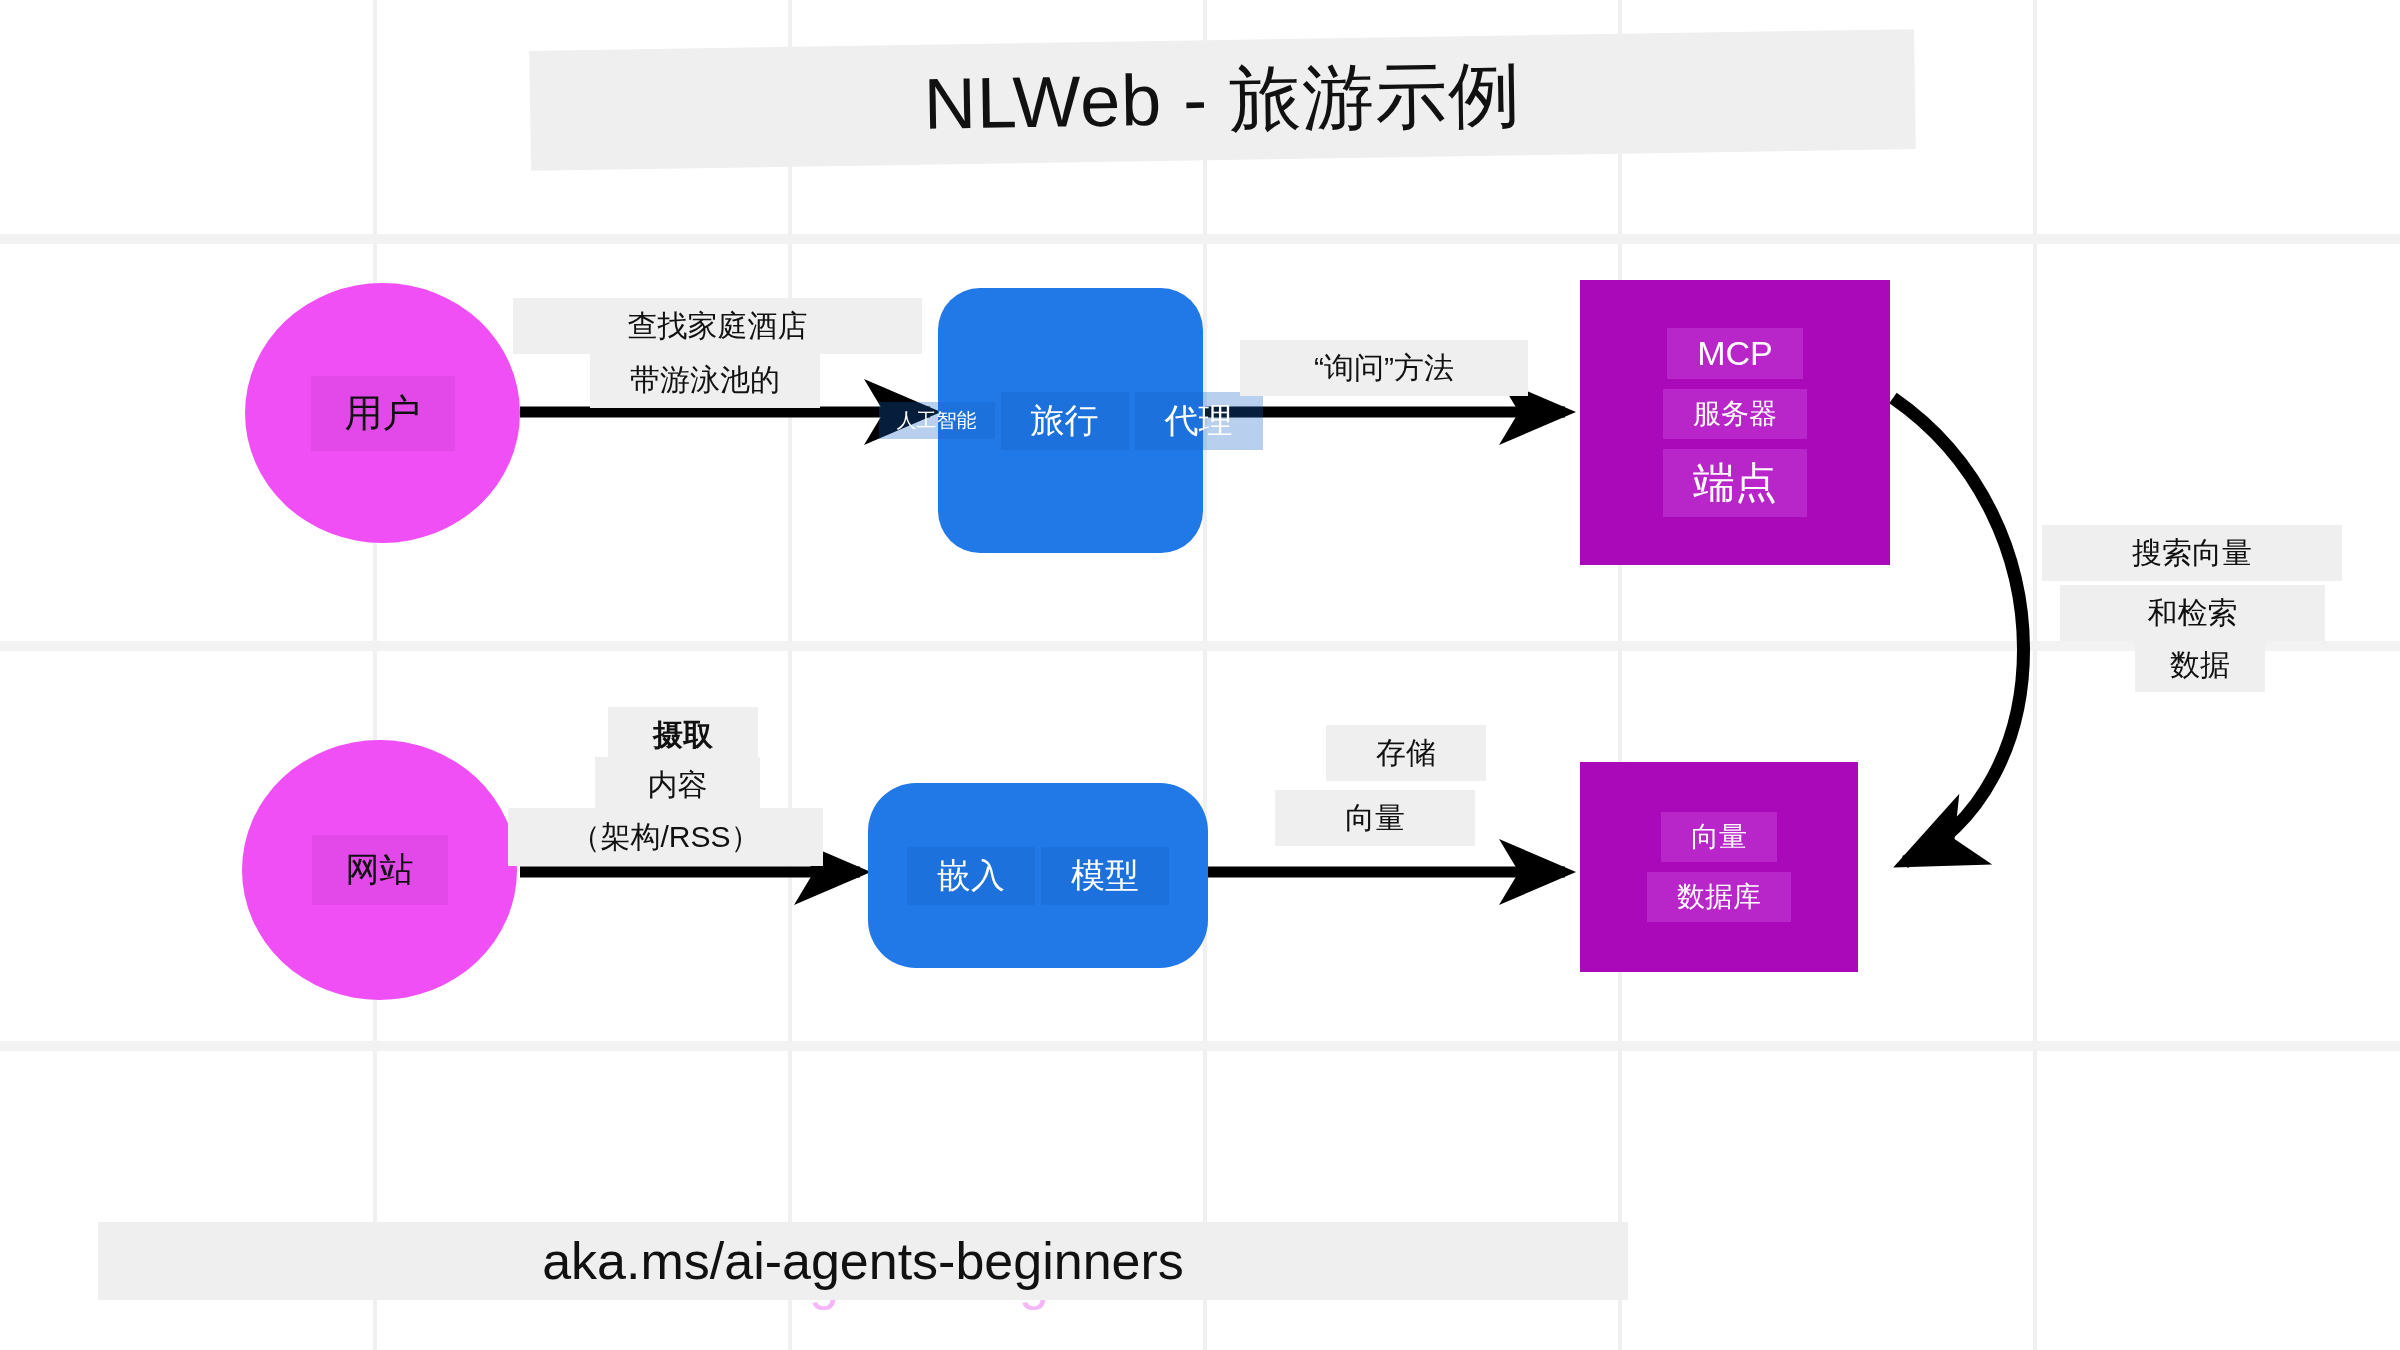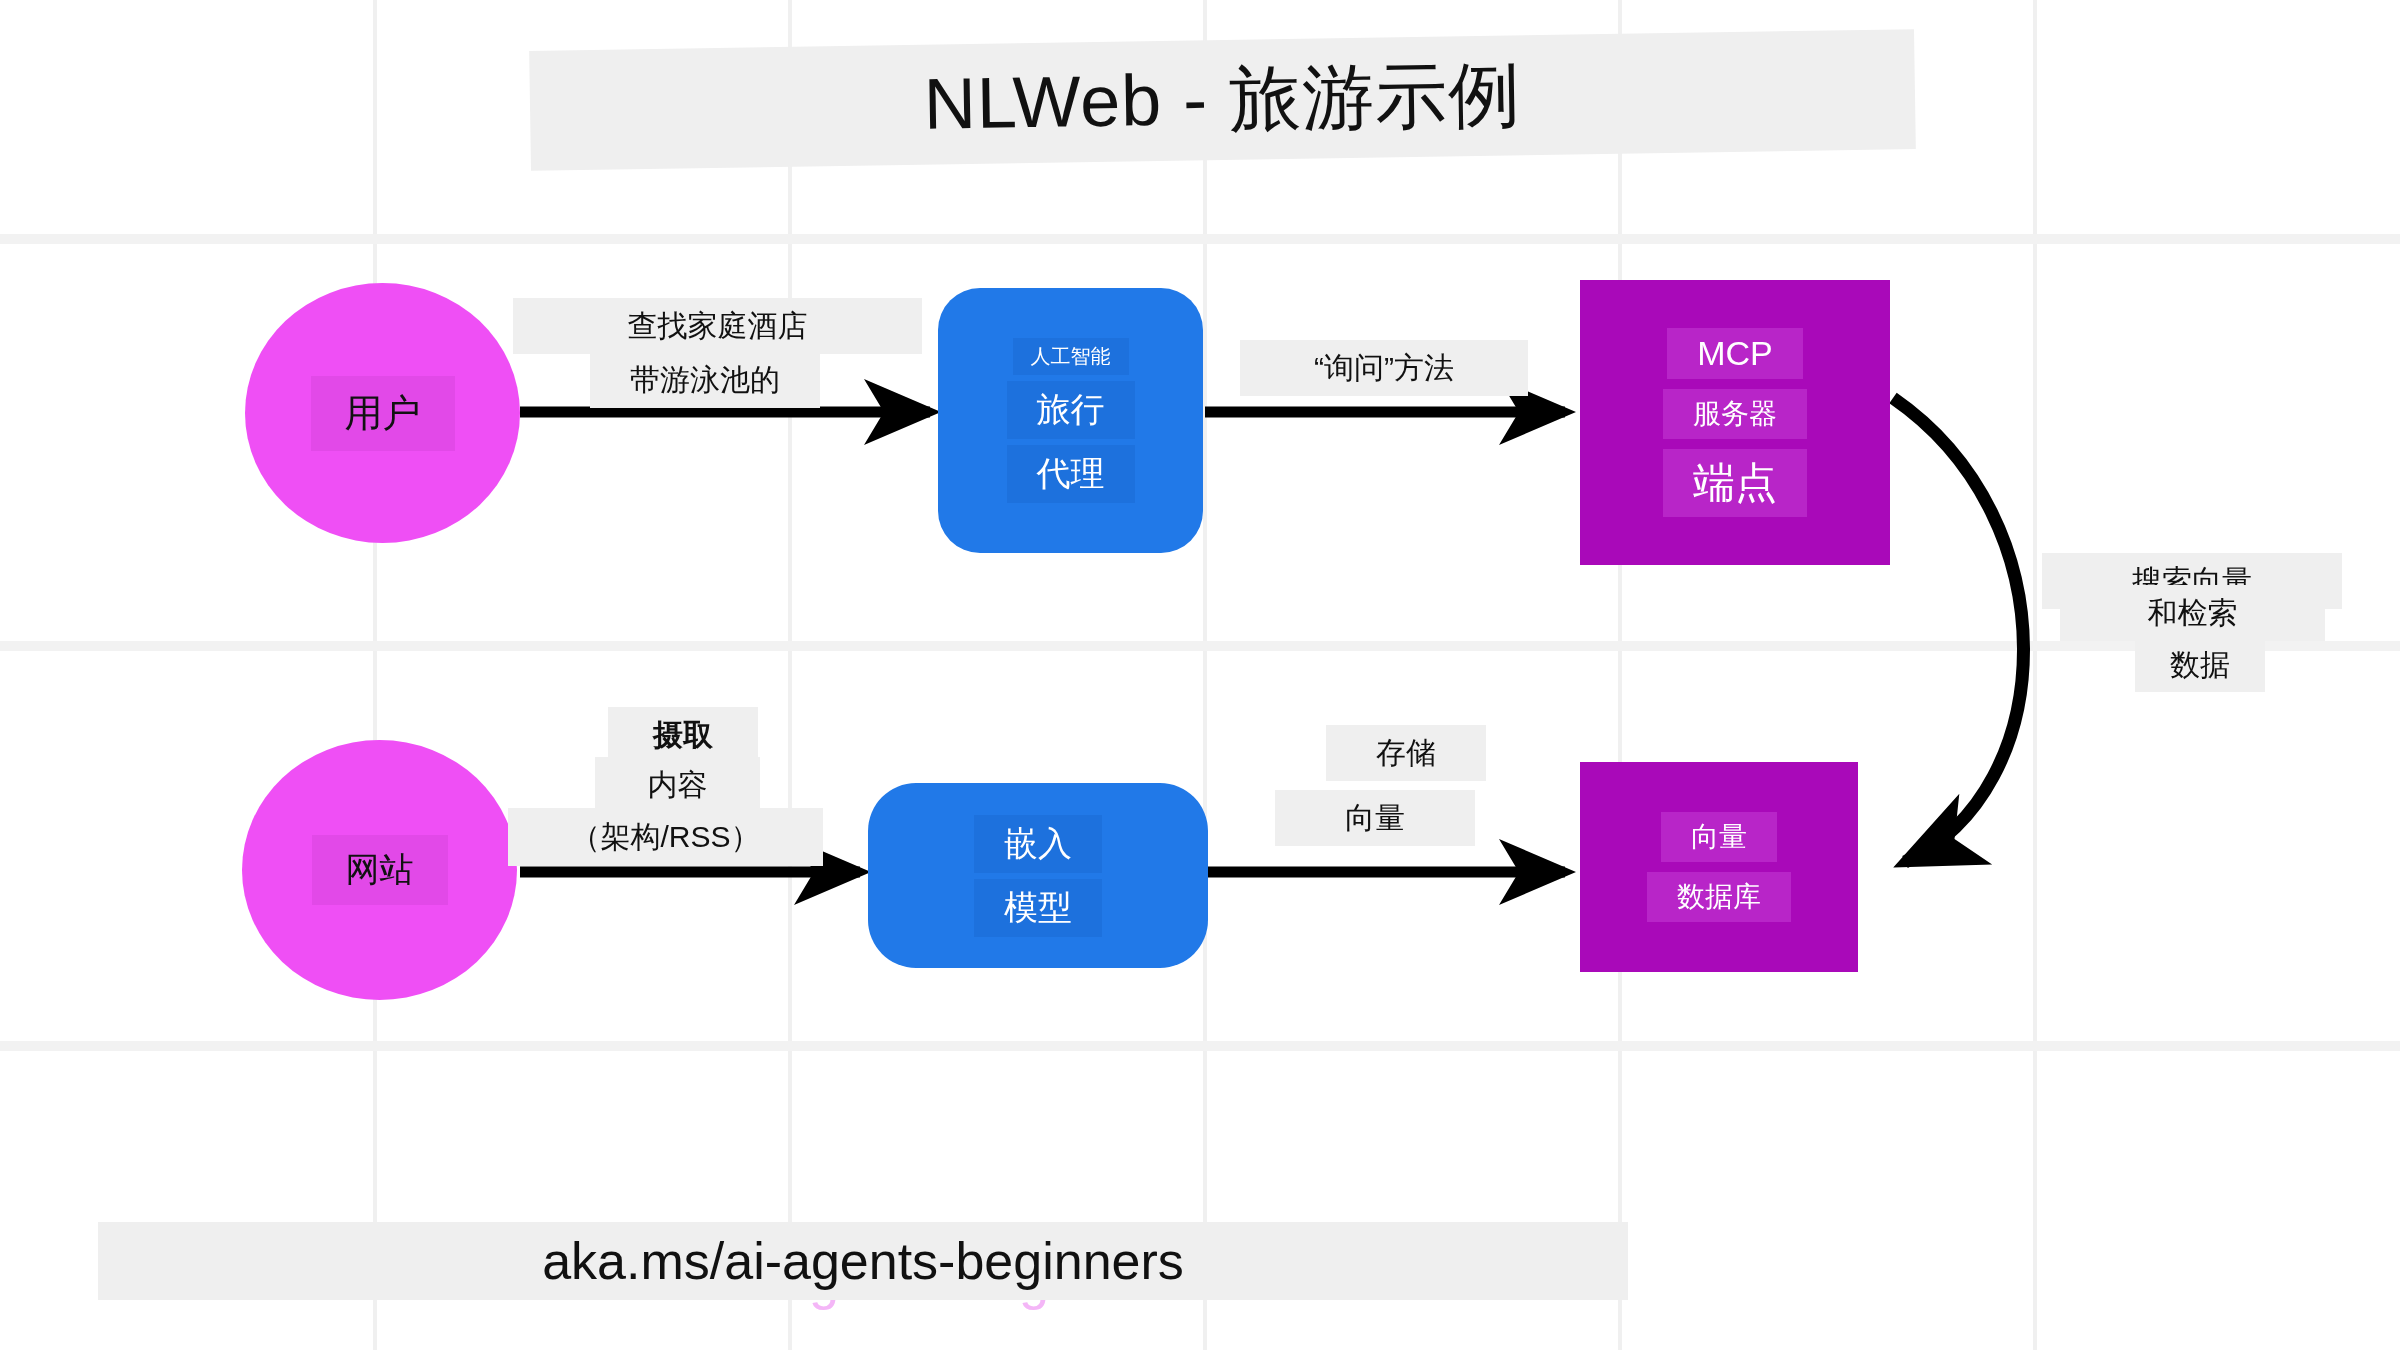--- a/index.html
+++ b/index.html
@@ -73,21 +73,21 @@
     padding: 12px 34px;
     font-size: 38px;
     white-space: nowrap;
   }
 
   .rounded-node {
     position: absolute;
     background: #2179e8;
     border-radius: 42px;
     display: flex;
-    flex-direction: column;
+    flex-direction: row;
     align-items: center;
     justify-content: center;
     gap: 6px;
   }
   .blue-chip {
     background: rgba(20, 95, 195, 0.30);
     color: #ffffff;
     padding: 6px 30px;
     white-space: nowrap;
   }
@@ -223,21 +223,21 @@
     <span class="purple-chip mid">MCP</span>
     <span class="purple-chip small">服务器</span>
     <span class="purple-chip big">端点</span>
   </div>
 
   <div class="edge-label" style="left:513px; top:298px; width:409px; height:46px;">查找家庭酒店</div>
   <div class="edge-label" style="left:590px; top:352px; width:230px; height:46px;">带游泳池的</div>
 
   <div class="edge-label" style="left:1240px; top:340px; width:288px; height:46px;">“询问”方法</div>
 
-  <div class="edge-label" style="left:2042px; top:553px; width:300px; height:46px;">搜索向量</div>
+  <div class="edge-label" style="left:2042px; top:525px; width:300px; height:46px;">搜索向量</div>
   <div class="edge-label" style="left:2060px; top:585px; width:265px; height:46px;">和检索</div>
   <div class="edge-label" style="left:2135px; top:638px; width:130px; height:44px;">数据</div>
 
   <div class="circle-node" style="left:242px; top:740px; width:275px; height:260px;">
     <span class="circle-label" style="font-size:34px;">网站</span>
   </div>
 
   <div class="rounded-node" style="left:868px; top:783px; width:340px; height:185px; border-radius:48px;">
     <span class="blue-chip mid">嵌入</span>
     <span class="blue-chip mid">模型</span>

